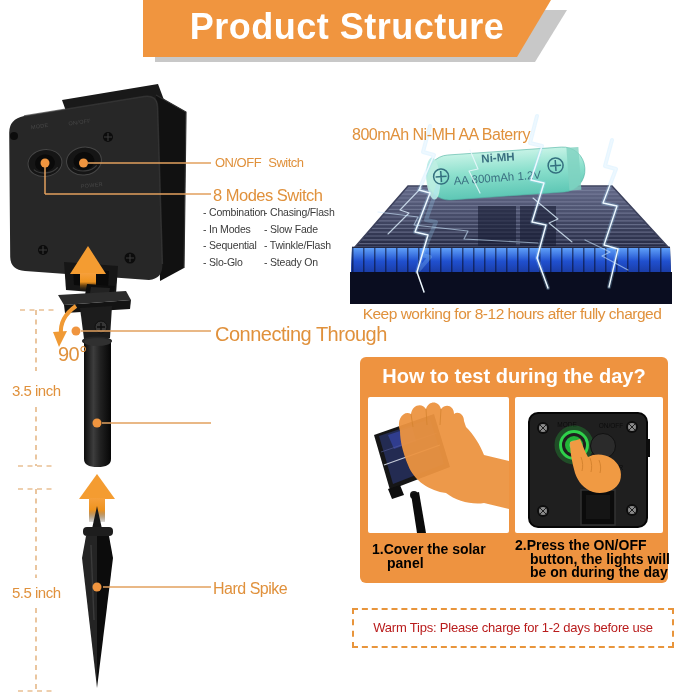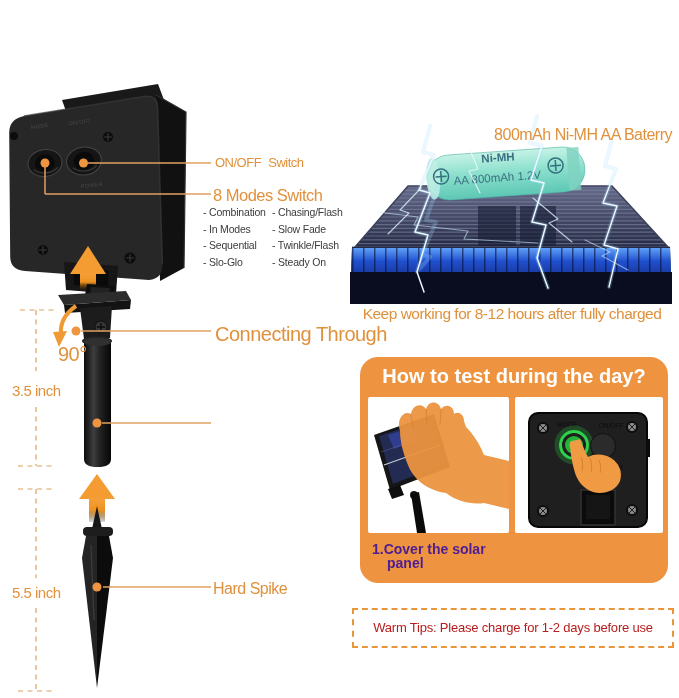--- a/index.html
+++ b/index.html
@@ -1,31 +1,36 @@
 <!DOCTYPE html>
 <html><head>
 <meta charset="utf-8">
 <style>
   html,body{margin:0;padding:0}
   #page{position:relative;width:679px;height:698px;background:#fff;font-family:"Liberation Sans",sans-serif;overflow:hidden}
   .abs{position:absolute}
   .lbl{position:absolute;color:#E0913C;white-space:nowrap;line-height:1.2;letter-spacing:-0.5px}
   .banner-title{position:absolute;left:28px;top:6px;width:352px;text-align:center;color:#fff;font-size:36px;font-weight:bold;letter-spacing:0.5px}
-  .modes{position:absolute;left:203px;top:204px;display:grid;grid-template-columns:61px auto;column-gap:8px;font-size:10.5px;color:#3b3b3b;line-height:16.6px;white-space:nowrap;letter-spacing:-0.2px}
-  .howto{position:absolute;left:360px;top:357px;width:308px;height:226px;background:#EE9340;border-radius:18px}
+  .modes{position:absolute;left:203px;top:204px;display:grid;grid-template-columns:61px auto;column-gap:0;font-size:10.5px;color:#3b3b3b;line-height:16.6px;white-space:nowrap;letter-spacing:-0.2px}
+  .howto{position:absolute;left:360px;top:357px;width:308px;height:226px;background:#EE9340;border-radius:6px}
   .howto-title{position:absolute;left:0;top:8px;width:100%;text-align:center;color:#fff;font-size:20px;font-weight:bold}
   .panel{position:absolute;background:#fff;border-radius:2px;overflow:hidden}
-  .caption{position:absolute;color:#4c1d95;font-size:14px;font-weight:bold;line-height:13.5px;padding-left:15px;text-indent:-15px}
+  .caption{position:absolute;color:#000000;font-size:14px;font-weight:bold;line-height:13.5px;padding-left:15px;text-indent:-15px}
   .warmtips{position:absolute;left:352px;top:608px;width:318px;height:36px;border:2px dashed #E8953C;color:#b91c1c;font-size:13px;text-align:center;line-height:36px;white-space:nowrap;letter-spacing:-0.2px}
 </style>
 </head>
 <body>
 
 <div id="page">
 
+  <div class="abs" style="left:143px;top:0;width:430px;height:64px">
+    <div class="abs" style="left:0;top:0;width:430px;height:64px;clip-path:polygon(12px 10px,424px 10px,392px 62px,12px 62px);background:#c8c8c8"></div>
+    <div class="abs" style="left:0;top:0;width:430px;height:64px;clip-path:polygon(0 0,408px 0,374px 57px,0 57px);background:#F0953F"></div>
+    <div class="banner-title">Product Structure</div>
+  </div>
 
   <svg class="abs" style="left:0;top:0" width="679" height="698" viewBox="0 0 679 698">
     <defs>
       <linearGradient id="batt" x1="0" y1="0" x2="0" y2="1">
         <stop offset="0" stop-color="#c6f3e6"></stop>
           <stop offset="0.45" stop-color="#8ce0cd"></stop>
           <stop offset="1" stop-color="#5ec7b5"></stop>
       </linearGradient>
       <linearGradient id="strip" x1="0" y1="0" x2="0" y2="1">
         <stop offset="0" stop-color="#5fa0f8"></stop>
@@ -208,21 +213,21 @@
     <span>- Slo-Glo</span>
       <span>- Steady On</span>
   </div>
 
   <div class="lbl" style="left:215px;top:322px;font-size:20px">Connecting Through</div>
   <div class="lbl" style="left:213px;top:579px;font-size:16px">Hard Spike</div>
   <div class="lbl" style="left:58px;top:342px;font-size:20px">90°</div>
   <div class="lbl" style="left:12px;top:382px;font-size:15px">3.5 inch</div>
   <div class="lbl" style="left:12px;top:584px;font-size:15px">5.5 inch</div>
 
-  <div class="lbl" style="left:352px;top:125px;width:320px;text-align:right;font-size:16px">800mAh Ni-MH AA Baterry</div>
+  <div class="lbl" style="left:352px;top:125px;width:320px;text-align:left;font-size:16px">800mAh Ni-MH AA Baterry</div>
   <div class="lbl" style="left:342px;top:305px;width:340px;text-align:center;font-size:15.5px">Keep working for 8-12 hours after fully charged</div>
 
   <div class="howto">
     <div class="howto-title">How to test during the day?</div>
 
     <div class="panel" style="left:8px;top:40px;width:141px;height:136px">
       <svg width="141" height="136" viewBox="0 0 141 136">
         <polygon points="6,38 66,17 82,70 22,93" fill="#161616"></polygon>
         <polygon points="11,39 62,22 76,67 25,87" fill="#232b52"></polygon>
         <polygon points="20,38 44,30 48,44 26,52" fill="#4054d8" opacity="0.45"></polygon>
@@ -265,17 +270,18 @@
         <circle cx="88" cy="49" r="12.5" fill="#2b2b2b" stroke="#111111"></circle>
         <rect x="66" y="93" width="34" height="35" fill="#0b0b0b" stroke="#333333" stroke-width="1.5"></rect>
         <rect x="71" y="98" width="24" height="24" fill="#151515"></rect>
         <rect x="131" y="42" width="4" height="18" fill="#0c0c0c"></rect>
         <path d="M55,45 L65,42 C68,49 70,55 73,60 C80,56 90,57 96,61 C104,66 108,75 105,84 C101,94 88,98 78,95 C69,92 63,85 60,76 C57,66 55,55 55,45 Z" fill="#F09A43"></path>
         <path d="M66,60 C68,65 68,70 67,74 M75,61 C77,66 77,71 76,75 M84,63 C86,68 86,72 85,76" stroke="#d07f2c" stroke-width="1" fill="none" opacity="0.85"></path>
       </svg>
     </div>
 
     <div class="caption" style="left:12px;top:186px;width:134px">1.Cover the solar panel</div>
+    <div class="caption" style="left:155px;top:182px;width:140px">2.Press the ON/OFF button, the lights will be on during the day</div>
   </div>
 
   <div class="warmtips">Warm Tips: Please charge for 1-2 days before use</div>
 
 </div>
 
 </body></html>

